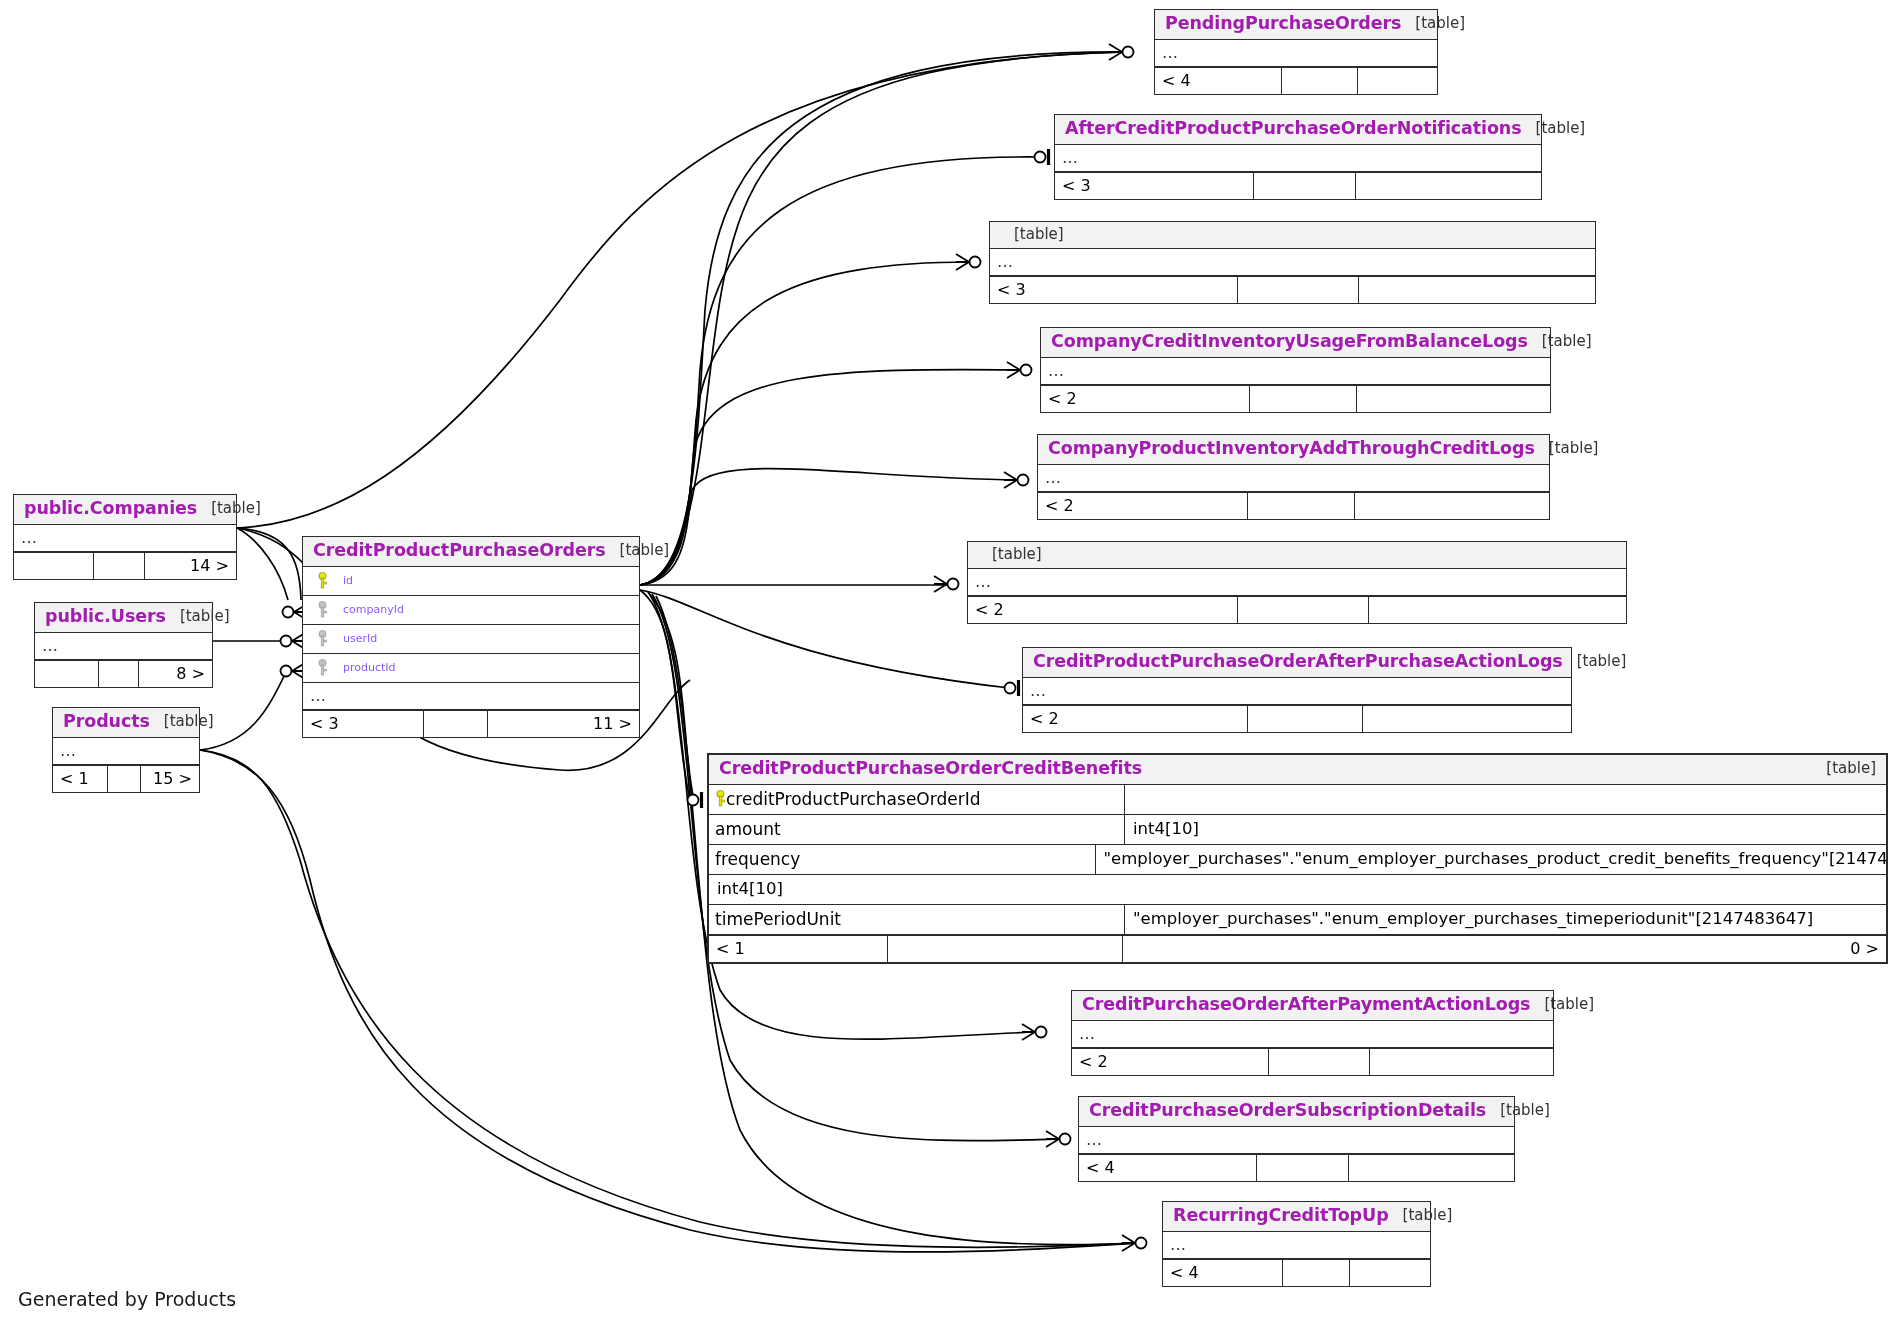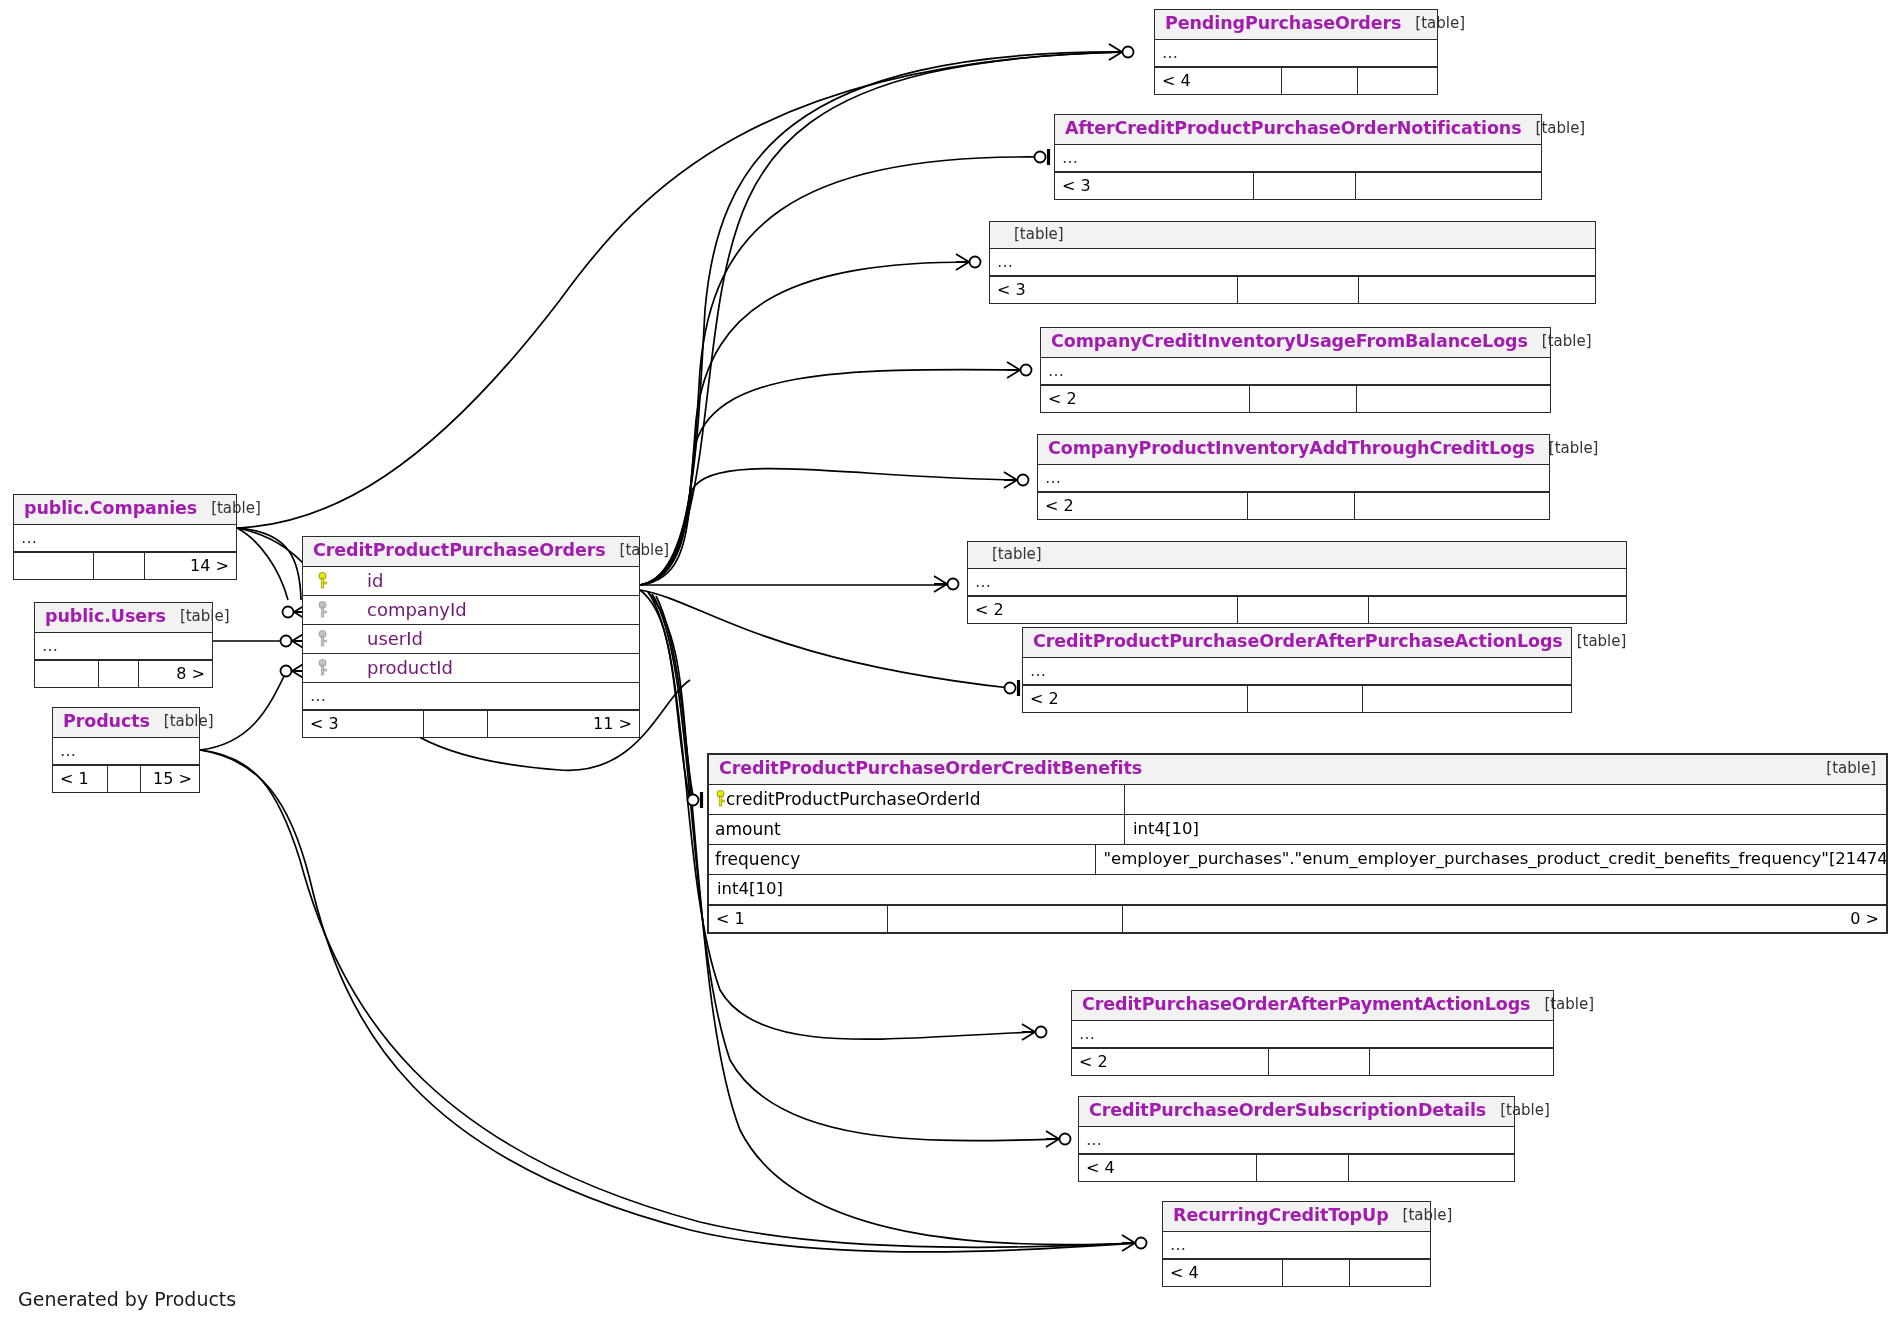--- a/index.html
+++ b/index.html
@@ -63,23 +63,22 @@
   .row:last-child { border-bottom: none; }
   .row .keycell {
     width: 26px;
     flex: 0 0 26px;
     display: flex;
     align-items: center;
     justify-content: center;
   }
   .row .colname {
     padding-left: 8px;
-    font-size: 18px;
-    color: #701a75;
-    margin-left: 24px;
+    font-size: 11px;
+    color: #8b5cf6;
   }
   .ellipsis-row {
     border-bottom: 1.6px solid #2b2b2b;
     height: 27px;
     display: flex;
     align-items: center;
     padding-left: 7px;
     font-size: 16px;
     color: #333;
     letter-spacing: 1.5px;
@@ -373,21 +372,21 @@
       <span class="node-tag">[table]</span>
     </div>
     <div class="ellipsis-row">…</div>
     <div class="footer">
       <div class="cell left" style="width:41%">&lt; 2</div>
       <div class="cell" style="width:20%"></div>
       <div class="cell right" style="width:39%"></div>
     </div>
   </div>
 
-  <div class="node" style="left:1022px; top:627px; width:550px;">
+  <div class="node" style="left:1022px; top:647px; width:550px;">
     <div class="node-header">
       <span class="node-title">CreditProductPurchaseOrderAfterPurchaseActionLogs</span>
       <span class="node-tag">[table]</span>
     </div>
     <div class="ellipsis-row">…</div>
     <div class="footer">
       <div class="cell left" style="width:41%">&lt; 2</div>
       <div class="cell" style="width:21%"></div>
       <div class="cell right" style="width:38%"></div>
     </div>
@@ -420,20 +419,27 @@
     <div class="drow">
       <div class="namecell" style="width:416px">
         <span class="keycell"></span>
         <span class="colname">frequency</span>
       </div>
       <div class="typecell">"employer_purchases"."enum_employer_purchases_product_credit_benefits_frequency"[2147483647]</div>
     </div>
     <div class="drow">
       <div class="typecell">int4[10]</div>
     </div>
+    <div class="drow">
+      <div class="namecell" style="width:416px">
+        <span class="keycell"></span>
+        <span class="colname">timePeriodUnit</span>
+      </div>
+      <div class="typecell">"employer_purchases"."enum_employer_purchases_timeperiodunit"[2147483647]</div>
+    </div>
     <div class="footer">
       <div class="cell left" style="width:15.2%">&lt; 1</div>
       <div class="cell" style="width:20%"></div>
       <div class="cell right" style="width:64.8%">0 &gt;</div>
     </div>
   </div>
 
   <div class="node" style="left:1054px; top:990px; width:483px;margin-left:17px;">
     <div class="node-header">
       <span class="node-title">CreditPurchaseOrderAfterPaymentActionLogs</span>

